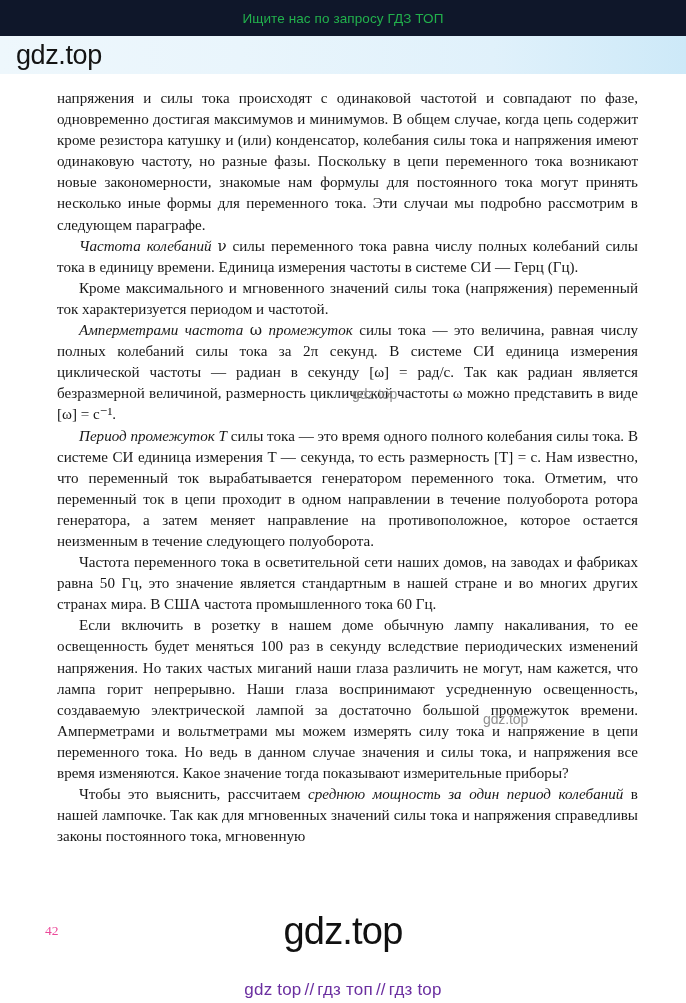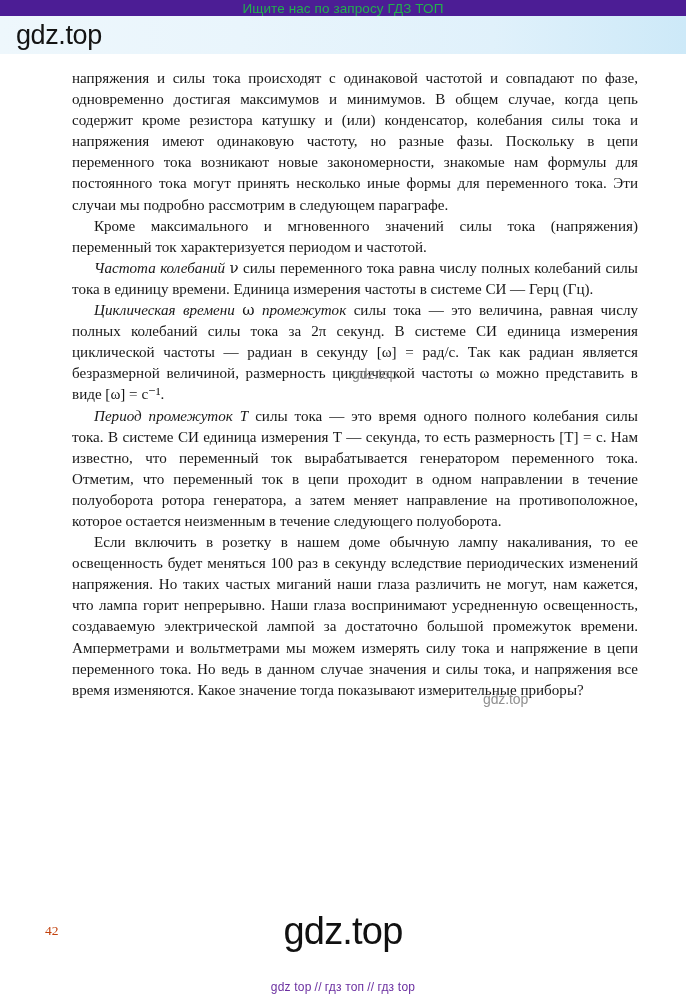--- a/index.html
+++ b/index.html
@@ -11,25 +11,25 @@
     width: 686px;
     height: 1003px;
     background: #ffffff;
     font-family: "Liberation Serif", "DejaVu Serif", serif;
     overflow: hidden;
     position: relative;
   }
 
   
   .promo-strip {
-    height: 16px;
+    height: 36px;
     display: flex;
     align-items: center;
     justify-content: center;
-    background: #4c1d95;
+    background: #0f172a;
   }
   .promo-text {
     font-family: "Liberation Sans", "DejaVu Sans", sans-serif;
     font-size: 13.5px;
     color: #22b14c;
     letter-spacing: 0.1px;
     white-space: nowrap;
   }
 
   
@@ -46,21 +46,21 @@
     font-size: 27px;
     font-weight: 400;
     color: #141414;
     letter-spacing: -0.4px;
     line-height: 1;
   }
 
   
   .page-body {
     position: relative;
-    padding: 14px 48px 0 72px;
+    padding: 14px 48px 0 57px;
     box-sizing: border-box;
   }
   .para {
     margin: 0;
     text-align: justify;
     text-justify: inter-word;
     font-size: 15.1px;
     line-height: 21.1px;
     color: #171717;
     text-indent: 22px;
@@ -100,21 +100,21 @@
     left: 0;
     right: 0;
     bottom: 0;
     height: 96px;
   }
   .page-number {
     position: absolute;
     left: 45px;
     top: 16px;
     font-size: 13.5px;
-    color: #c2410c;
+    color: #ec4899;
     font-family: "Liberation Serif", "DejaVu Serif", serif;
   }
   .footer-wm {
     position: absolute;
     top: 4px;
     left: 0;
     right: 0;
     text-align: center;
     font-family: "Liberation Sans", "DejaVu Sans", sans-serif;
     font-size: 38px;
@@ -122,21 +122,21 @@
     letter-spacing: -0.8px;
     line-height: 1.1;
   }
   .footer-links {
     position: absolute;
     top: 73px;
     left: 0;
     right: 0;
     text-align: center;
     font-family: "Liberation Sans", "DejaVu Sans", sans-serif;
-    font-size: 12px;
+    font-size: 17px;
     color: #6b2fa0;
     letter-spacing: 0.2px;
   }
   .footer-links .sep {
     color: #6b2fa0;
     padding: 0 3px;
   }
 </style>
 </head>
 <body>
@@ -148,45 +148,53 @@
 <div class="brand-banner">
   <span class="brand-logo">gdz.top</span>
 </div>
 
 <div class="page-body">
 
   <p class="para cont">
     <span>напряжения и силы тока происходят с одинаковой частотой и совпадают по фазе, одновременно достигая максимумов и минимумов. В общем случае, когда цепь содержит кроме резистора катушку и (или) конденсатор, колебания силы тока и напряжения имеют одинаковую частоту, но разные фазы. Поскольку в цепи переменного тока возникают новые закономерности, знакомые нам формулы для постоянного тока могут принять несколько иные формы для переменного тока. Эти случаи мы подробно рассмотрим в следующем параграфе.</span>
   </p>
 
-  <p class="para">
-    <span>Кроме максимального и мгновенного значений силы тока (напряжения) переменный ток характеризуется периодом и частотой.</span>
-  </p>
-
   <p class="para"><em>Частота колебаний</em>
     <span class="sym">ν</span>
     <span>силы переменного тока равна числу полных колебаний силы тока в единицу времени. Единица измерения частоты в системе СИ — Герц (Гц).</span>
   </p>
 
-  <p class="para"><em>Циклическая времени</em>
+  <p class="para">
+    <span>Кроме максимального и мгновенного значений силы тока (напряжения) переменный ток характеризуется периодом и частотой.</span>
+  </p>
+
+  <p class="para"><em>Амперметрами частота</em>
     <span class="sym">ω</span>
     <em>промежуток</em>
     <span>силы тока — это величина, равная числу полных колебаний силы тока за 2π секунд. В системе СИ единица измерения циклической частоты — радиан в секунду [ω] = рад/с. Так как радиан является безразмерной величиной, размерность циклической частоты ω можно представить в виде [ω] = с⁻¹.</span>
   </p>
 
   <p class="para"><em>Период промежуток</em>
     <span class="mathvar">T</span>
     <span>силы тока — это время одного полного колебания силы тока. В системе СИ единица измерения T — секунда, то есть размерность [T] = с. Нам известно, что переменный ток вырабатывается генератором переменного тока. Отметим, что переменный ток в цепи проходит в одном направлении в течение полуоборота ротора генератора, а затем меняет направление на противоположное, которое остается неизменным в течение следующего полуоборота.</span>
   </p>
 
+  <p class="para">
+    <span>Частота переменного тока в осветительной сети наших домов, на заводах и фабриках равна 50 Гц, это значение является стандартным в нашей стране и во многих других странах мира. В США частота промышленного тока 60 Гц.</span>
+  </p>
 
   <p class="para">
     <span>Если включить в розетку в нашем доме обычную  лампу накаливания, то ее освещенность будет меняться 100 раз в секунду вследствие периодических изменений напряжения. Но таких частых миганий наши глаза различить не могут, нам кажется, что лампа горит непрерывно. Наши глаза воспринимают усредненную освещенность, создаваемую электрической лампой за достаточно большой промежуток времени. Амперметрами и вольтметрами мы можем измерять силу тока и напряжение в цепи переменного тока. Но ведь в данном случае значения и силы тока, и напряжения все время изменяются. Какое значение тогда показывают измерительные приборы?</span>
   </p>
 
+  <p class="para">
+    <span>Чтобы это выяснить, рассчитаем</span>
+    <em>среднюю мощность за один период колебаний</em>
+    <span>в нашей лампочке. Так как для мгновенных значений силы тока и напряжения справедливы законы постоянного тока, мгновенную</span>
+  </p>
 
   <span class="wm-inline wm-a">gdz.top</span>
   <span class="wm-inline wm-b">gdz.top</span>
 </div>
 
 <div class="page-footer">
   <span class="page-number">42</span>
 
   <div class="footer-wm">gdz.top</div>
 

